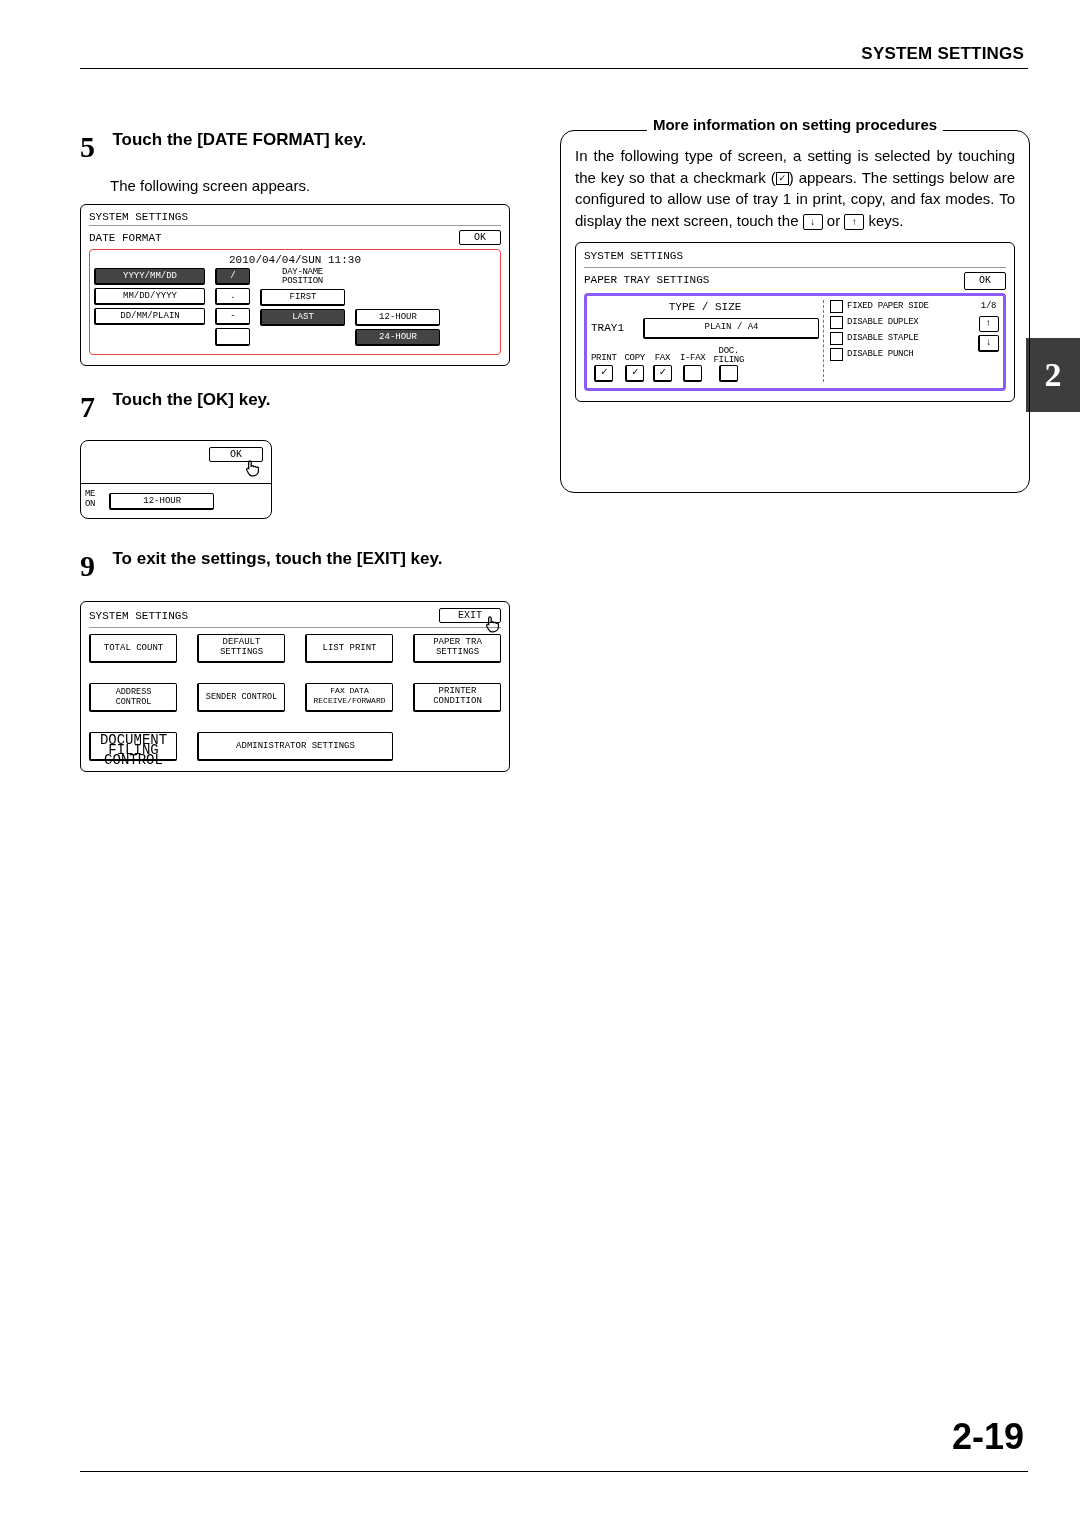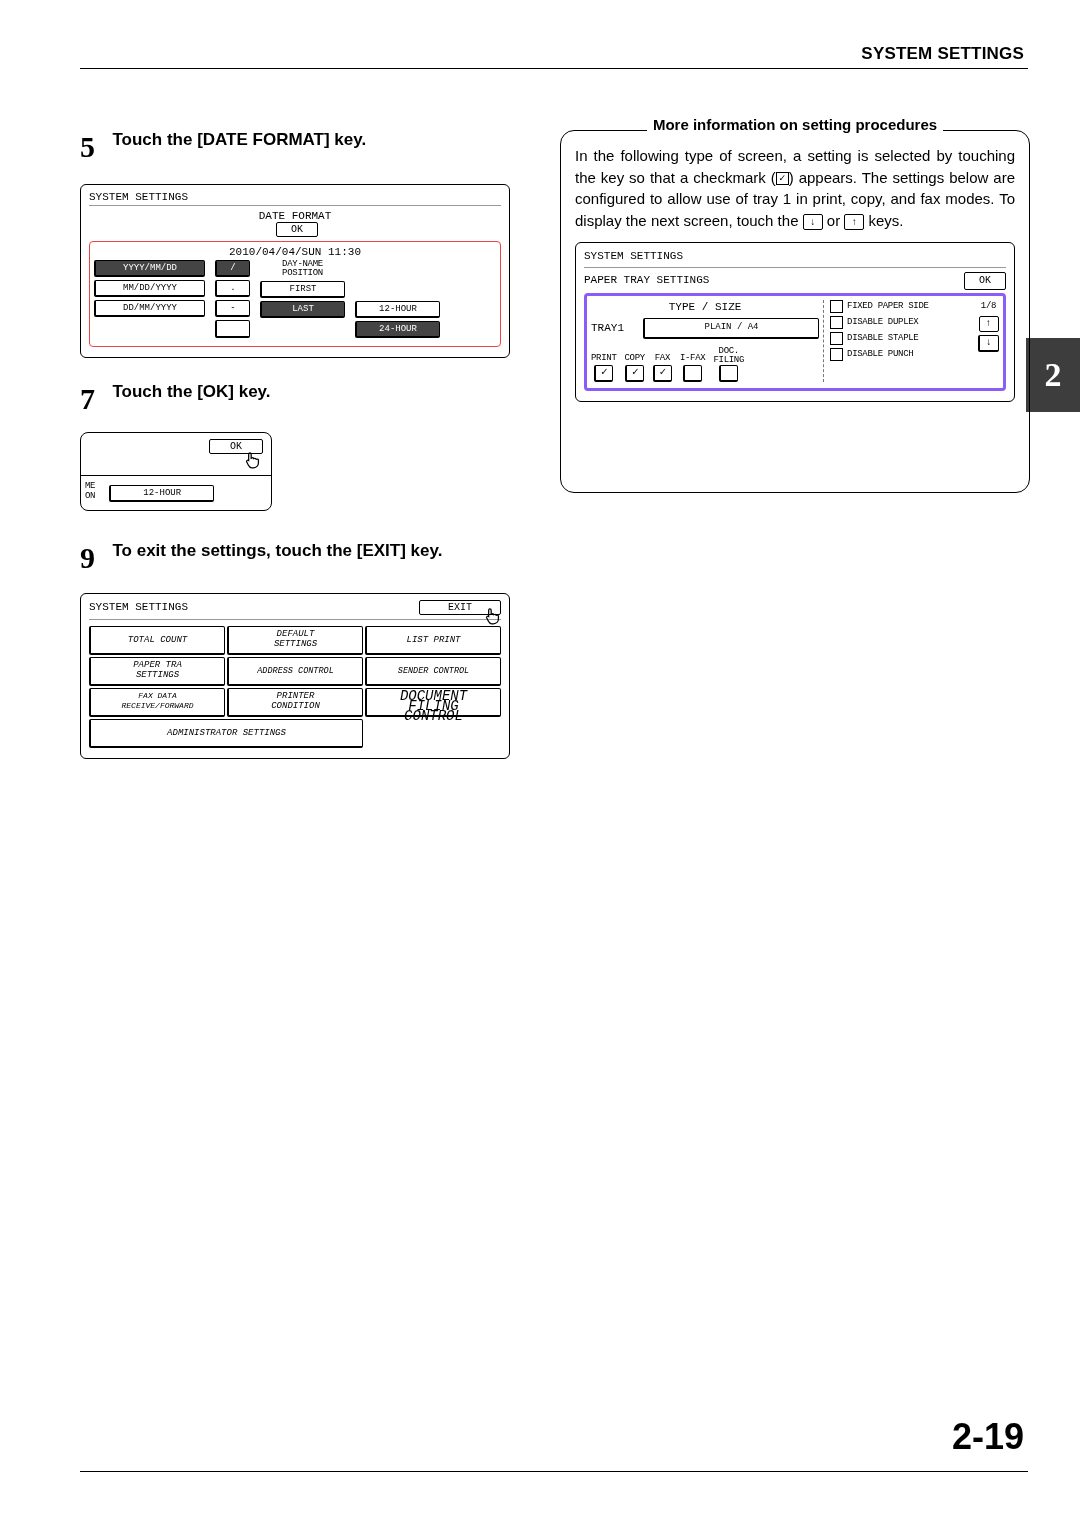--- a/index.html
+++ b/index.html
@@ -38,35 +38,36 @@
 <div class="hrule header-line"></div>
 
 <div class="side-tab">2</div>
 
 <div class="left-col">
 
   <div class="step-block">
     <span class="step-num">5</span>
     <span class="step-title">Touch the [DATE FORMAT] key.</span>
     <div style="height:12px"></div>
+    <div class="body-text">The following screen appears.</div>
 
     <div class="ui-screen">
       <div>SYSTEM SETTINGS</div>
       <div style="border-top:1px solid #999;margin:2px 0 4px 0"></div>
-      <div style="display:flex;justify-content:space-between;align-items:center;flex-direction:column;">
+      <div style="display:flex;justify-content:space-between;align-items:center;">
         <span>DATE FORMAT</span>
         <span class="ok-btn">OK</span>
       </div>
       <div style="border:1px solid #ef4444;border-radius:4px;margin-top:4px;padding:4px 4px 8px 4px;">
         <div style="text-align:center">2010/04/04/SUN 11:30</div>
         <div style="display:flex;gap:10px;margin-top:2px;">
           <div style="display:flex;flex-direction:column;gap:3px;">
             <span class="btn3d sel" style="width:96px">YYYY/MM/DD</span>
             <span class="btn3d" style="width:96px">MM/DD/YYYY</span>
-            <span class="btn3d" style="width:96px">DD/MM/YYYY</span>
+            <span class="btn3d" style="width:96px">DD/MM/PLAIN</span>
           </div>
           <div style="display:flex;flex-direction:column;gap:3px;">
             <span class="btn3d sel" style="width:20px">/</span>
             <span class="btn3d" style="width:20px">.</span>
             <span class="btn3d" style="width:20px">-</span>
             <span class="btn3d" style="width:20px;height:11px"></span>
           </div>
           <div style="display:flex;flex-direction:column;gap:3px;">
             <div class="mono-sm" style="text-align:center;line-height:1.0">DAY-NAME<br>POSITION</div>
             <span class="btn3d" style="width:70px">FIRST</span>
@@ -112,28 +113,28 @@
 
   <div class="step-block" style="margin-top:30px">
     <span class="step-num">9</span>
     <span class="step-title">To exit the settings, touch the [EXIT] key.</span>
     <div style="height:10px"></div>
 
     <div class="ui-screen">
       <div style="display:flex;justify-content:space-between;align-items:center;position:relative;">
         <span>SYSTEM SETTINGS</span>
         <span style="position:relative;">
-          <span class="ok-btn" style="padding:1px 28px">EXIT</span>
+          <span class="ok-btn" style="padding:1px 18px">EXIT</span>
           <svg class="hand" viewBox="0 0 24 24" style="position:absolute;right:-2px;top:6px">
                 <path fill="none" stroke="#000" stroke-width="1.5" d="M8 12V5a1.5 1.5 0 013 0v5l1-.5a1.3 1.3 0 012 1l1-.3a1.3 1.3 0 012 1l1-.2a1.3 1.3 0 011.7 1.3v3c0 3-2 6-6 6h-2c-2 0-3-1-4-3l-2-4a1.5 1.5 0 012.3-1.8z"></path>
               </svg>
         </span>
       </div>
       <div style="border-top:1px solid #999;margin:4px 0 6px 0"></div>
-      <div style="display:grid;grid-template-columns:repeat(3,1fr);gap:2px;font-style:italic;">
+      <div style="display:grid;grid-template-columns:repeat(4,1fr);gap:20px;">
         <span class="btn3d" style="height:22px;line-height:10px;display:flex;align-items:center;justify-content:center">TOTAL COUNT</span>
         <span class="btn3d" style="height:22px;line-height:10px">DEFAULT<br>SETTINGS</span>
         <span class="btn3d" style="height:22px;line-height:10px;display:flex;align-items:center;justify-content:center">LIST PRINT</span>
         <span class="btn3d" style="height:22px;line-height:10px">PAPER TRA<br>SETTINGS</span>
 
         <span class="btn3d" style="height:22px;line-height:10px;display:flex;align-items:center;justify-content:center;font-size:8.5px">ADDRESS CONTROL</span>
         <span class="btn3d" style="height:22px;line-height:10px;display:flex;align-items:center;justify-content:center;font-size:8.5px">SENDER CONTROL</span>
         <span class="btn3d" style="height:22px;line-height:10px;font-size:8px">FAX DATA<br>RECEIVE/FORWARD</span>
         <span class="btn3d" style="height:22px;line-height:10px">PRINTER<br>CONDITION</span>
 

